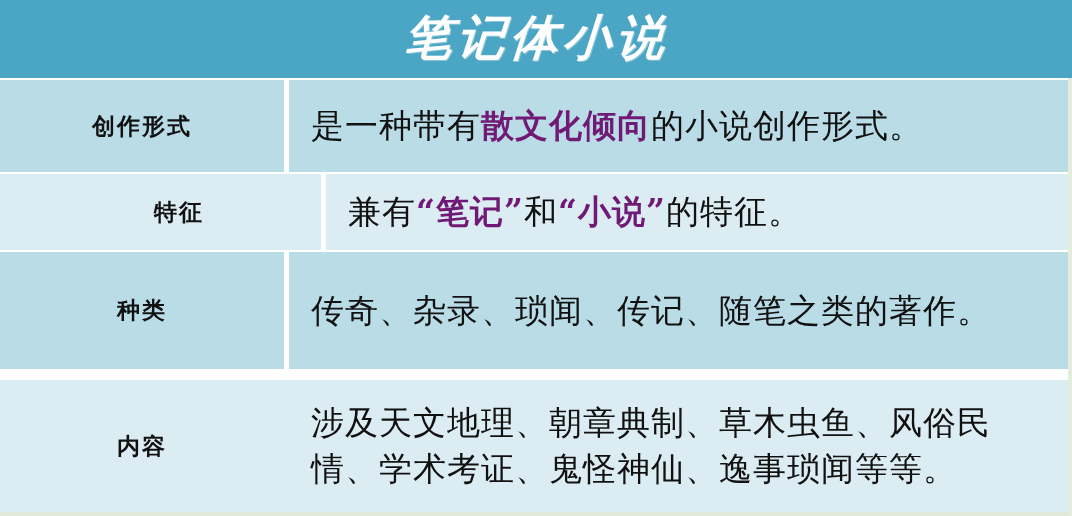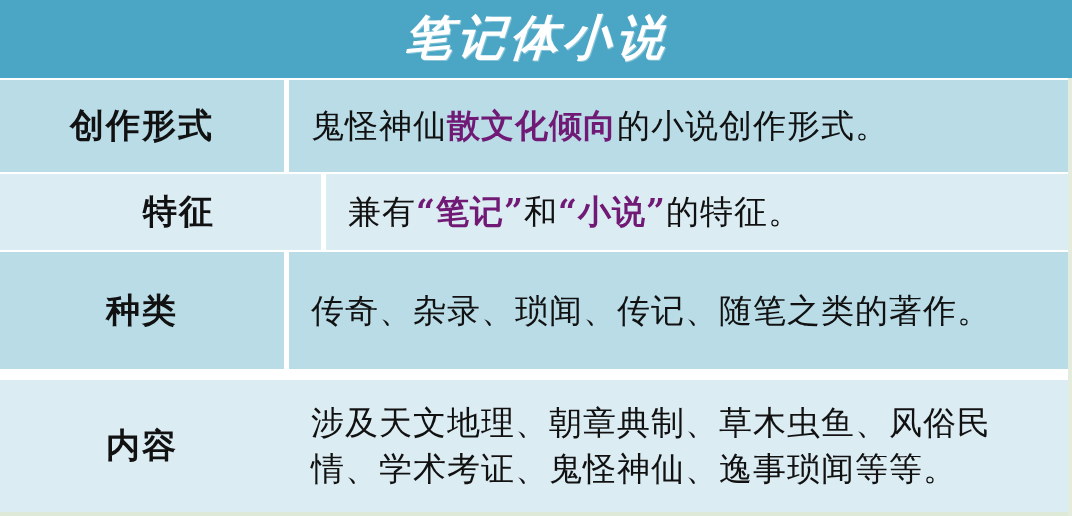--- a/index.html
+++ b/index.html
@@ -65,21 +65,21 @@
   .row-4 { top: 380px; height: 132px; align-items: center; }
 
   .cell-label {
     width: 284px;
     flex: 0 0 284px;
     display: flex;
     align-items: center;
     justify-content: center;
     box-sizing: border-box;
     color: #111111;
-    font-size: 34px;
+    font-size: 23px;
     font-weight: bold;
     letter-spacing: 2px;
     font-family: "DejaVu Sans", "Liberation Sans", sans-serif;
   }
 
   .divider {
     flex: 0 0 5px;
     width: 5px;
     background: #ffffff;
   }
@@ -141,21 +141,21 @@
 
   <div class="hsep hsep-1"></div>
   <div class="hsep hsep-2"></div>
   <div class="hsep hsep-3"></div>
   <div class="hsep hsep-4"></div>
 
   <div class="row row-1 dark">
     <div class="cell-label">创作形式</div>
     <div class="divider"></div>
     <div class="cell-content">
-        <div class="line"><span>鬼怪神仙</span><span class="hl">散文化倾向</span><span>的小说创作形式。</span></div>
+        <div class="line"><span>是一种带有</span><span class="hl">散文化倾向</span><span>的小说创作形式。</span></div>
       </div>
   </div>
 
   <div class="row row-2 light">
     <div class="cell-label">特征</div>
     <div class="divider"></div>
     <div class="cell-content">
         <div class="line"><span>兼有</span><span class="hl">“笔记”</span><span>和</span><span class="hl">“小说”</span><span>的特征。</span></div>
       </div>
   </div>

